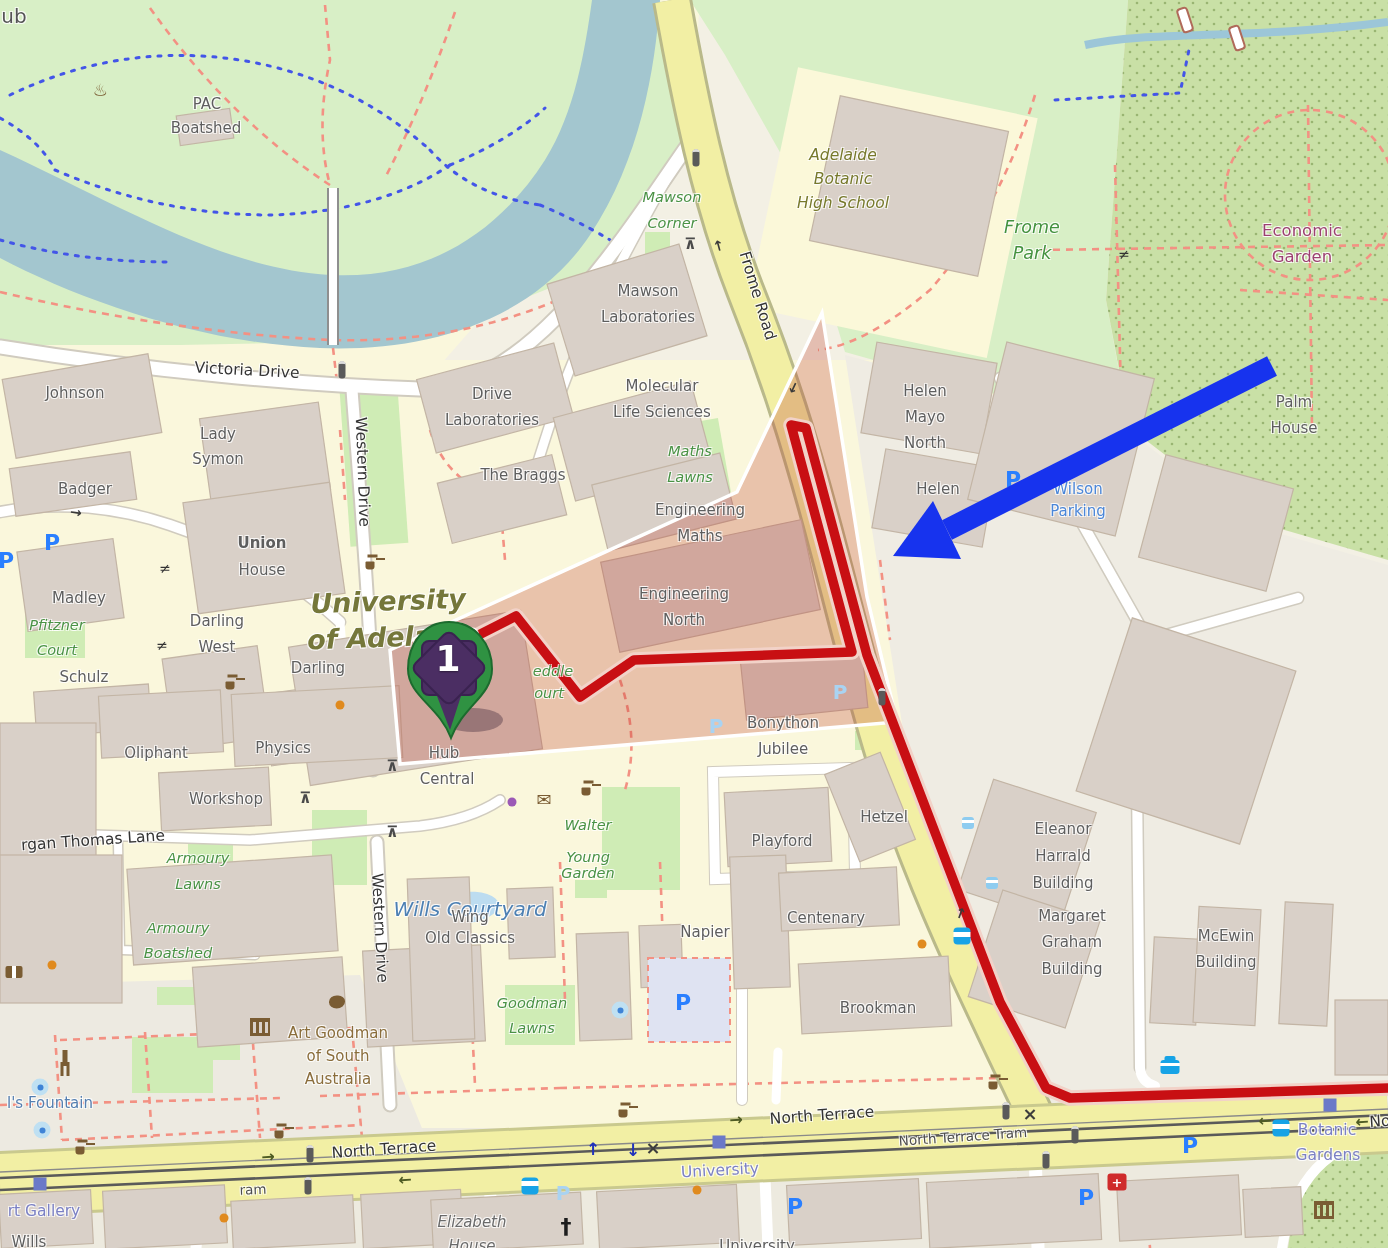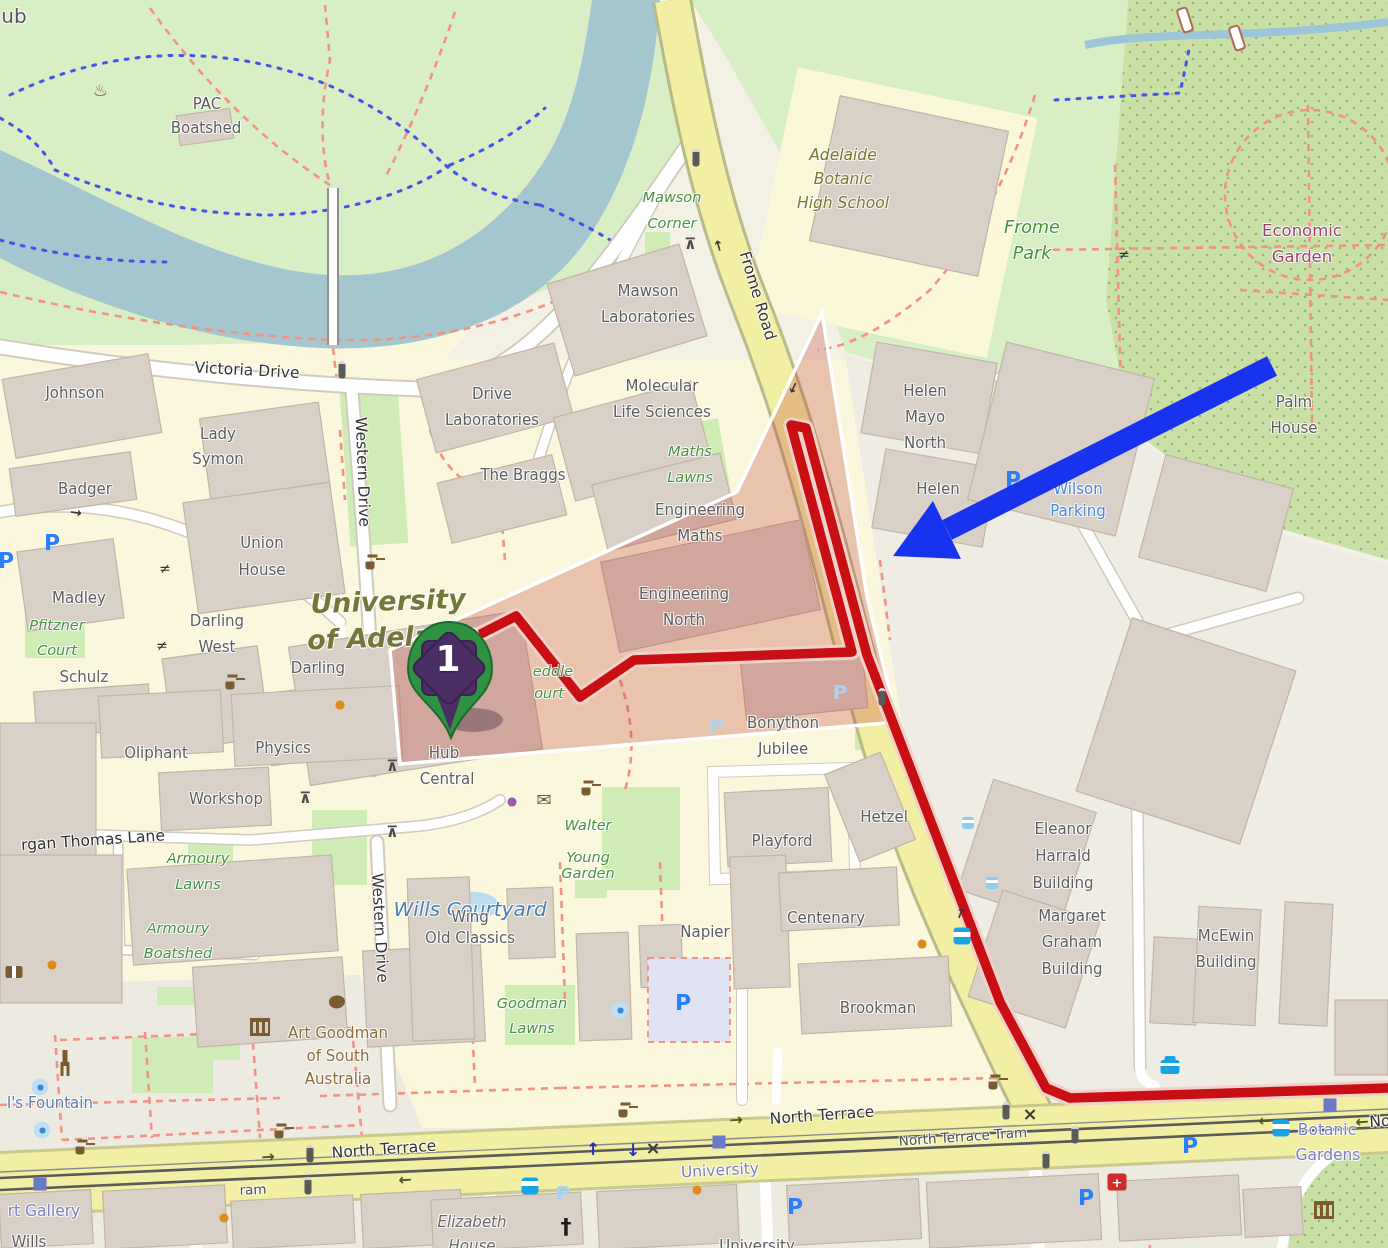--- a/index.html
+++ b/index.html
@@ -294,21 +294,21 @@
 
 <div id="labels">
       <div class="lbl c-nm" style="left: 14px; top: 16px; transform: translate(-50%, -50%) rotate(0deg);">ub</div>
       <div class="lbl c-b" style="left: 207px; top: 104px; transform: translate(-50%, -50%) rotate(0deg);">PAC</div>
       <div class="lbl c-b" style="left: 206px; top: 128px; transform: translate(-50%, -50%) rotate(0deg);">Boatshed</div>
       <div class="lbl c-r" style="left: 247px; top: 371px; transform: translate(-50%, -50%) rotate(3deg);">Victoria Drive</div>
       <div class="lbl c-b" style="left: 75px; top: 393px; transform: translate(-50%, -50%) rotate(0deg);">Johnson</div>
       <div class="lbl c-b" style="left: 218px; top: 434px; transform: translate(-50%, -50%) rotate(0deg);">Lady</div>
       <div class="lbl c-b" style="left: 218px; top: 459px; transform: translate(-50%, -50%) rotate(0deg);">Symon</div>
       <div class="lbl c-b" style="left: 85px; top: 489px; transform: translate(-50%, -50%) rotate(0deg);">Badger</div>
-      <div class="lbl c-b" style="left: 262px; top: 543px; transform: translate(-50%, -50%) rotate(0deg);">Union</div>
+      <div class="lbl c-b" style="left: 262px; top: 543px; transform: translate(-50%, -50%) rotate(0deg); font-weight: bold;">Union</div>
       <div class="lbl c-b" style="left: 262px; top: 570px; transform: translate(-50%, -50%) rotate(0deg);">House</div>
       <div class="lbl c-b" style="left: 79px; top: 598px; transform: translate(-50%, -50%) rotate(0deg);">Madley</div>
       <div class="lbl c-g" style="left: 57px; top: 625px; transform: translate(-50%, -50%) rotate(0deg);">Pfitzner</div>
       <div class="lbl c-g" style="left: 57px; top: 650px; transform: translate(-50%, -50%) rotate(0deg);">Court</div>
       <div class="lbl c-b" style="left: 217px; top: 621px; transform: translate(-50%, -50%) rotate(0deg);">Darling</div>
       <div class="lbl c-b" style="left: 217px; top: 647px; transform: translate(-50%, -50%) rotate(0deg);">West</div>
       <div class="lbl c-b" style="left: 318px; top: 668px; transform: translate(-50%, -50%) rotate(0deg);">Darling</div>
       <div class="lbl c-b" style="left: 84px; top: 677px; transform: translate(-50%, -50%) rotate(0deg);">Schulz</div>
       <div class="lbl c-r" style="left: 362px; top: 472px; transform: translate(-50%, -50%) rotate(88deg);">Western Drive</div>
       <div class="lbl c-r" style="left: 379px; top: 928px; transform: translate(-50%, -50%) rotate(87deg);">Western Drive</div>

